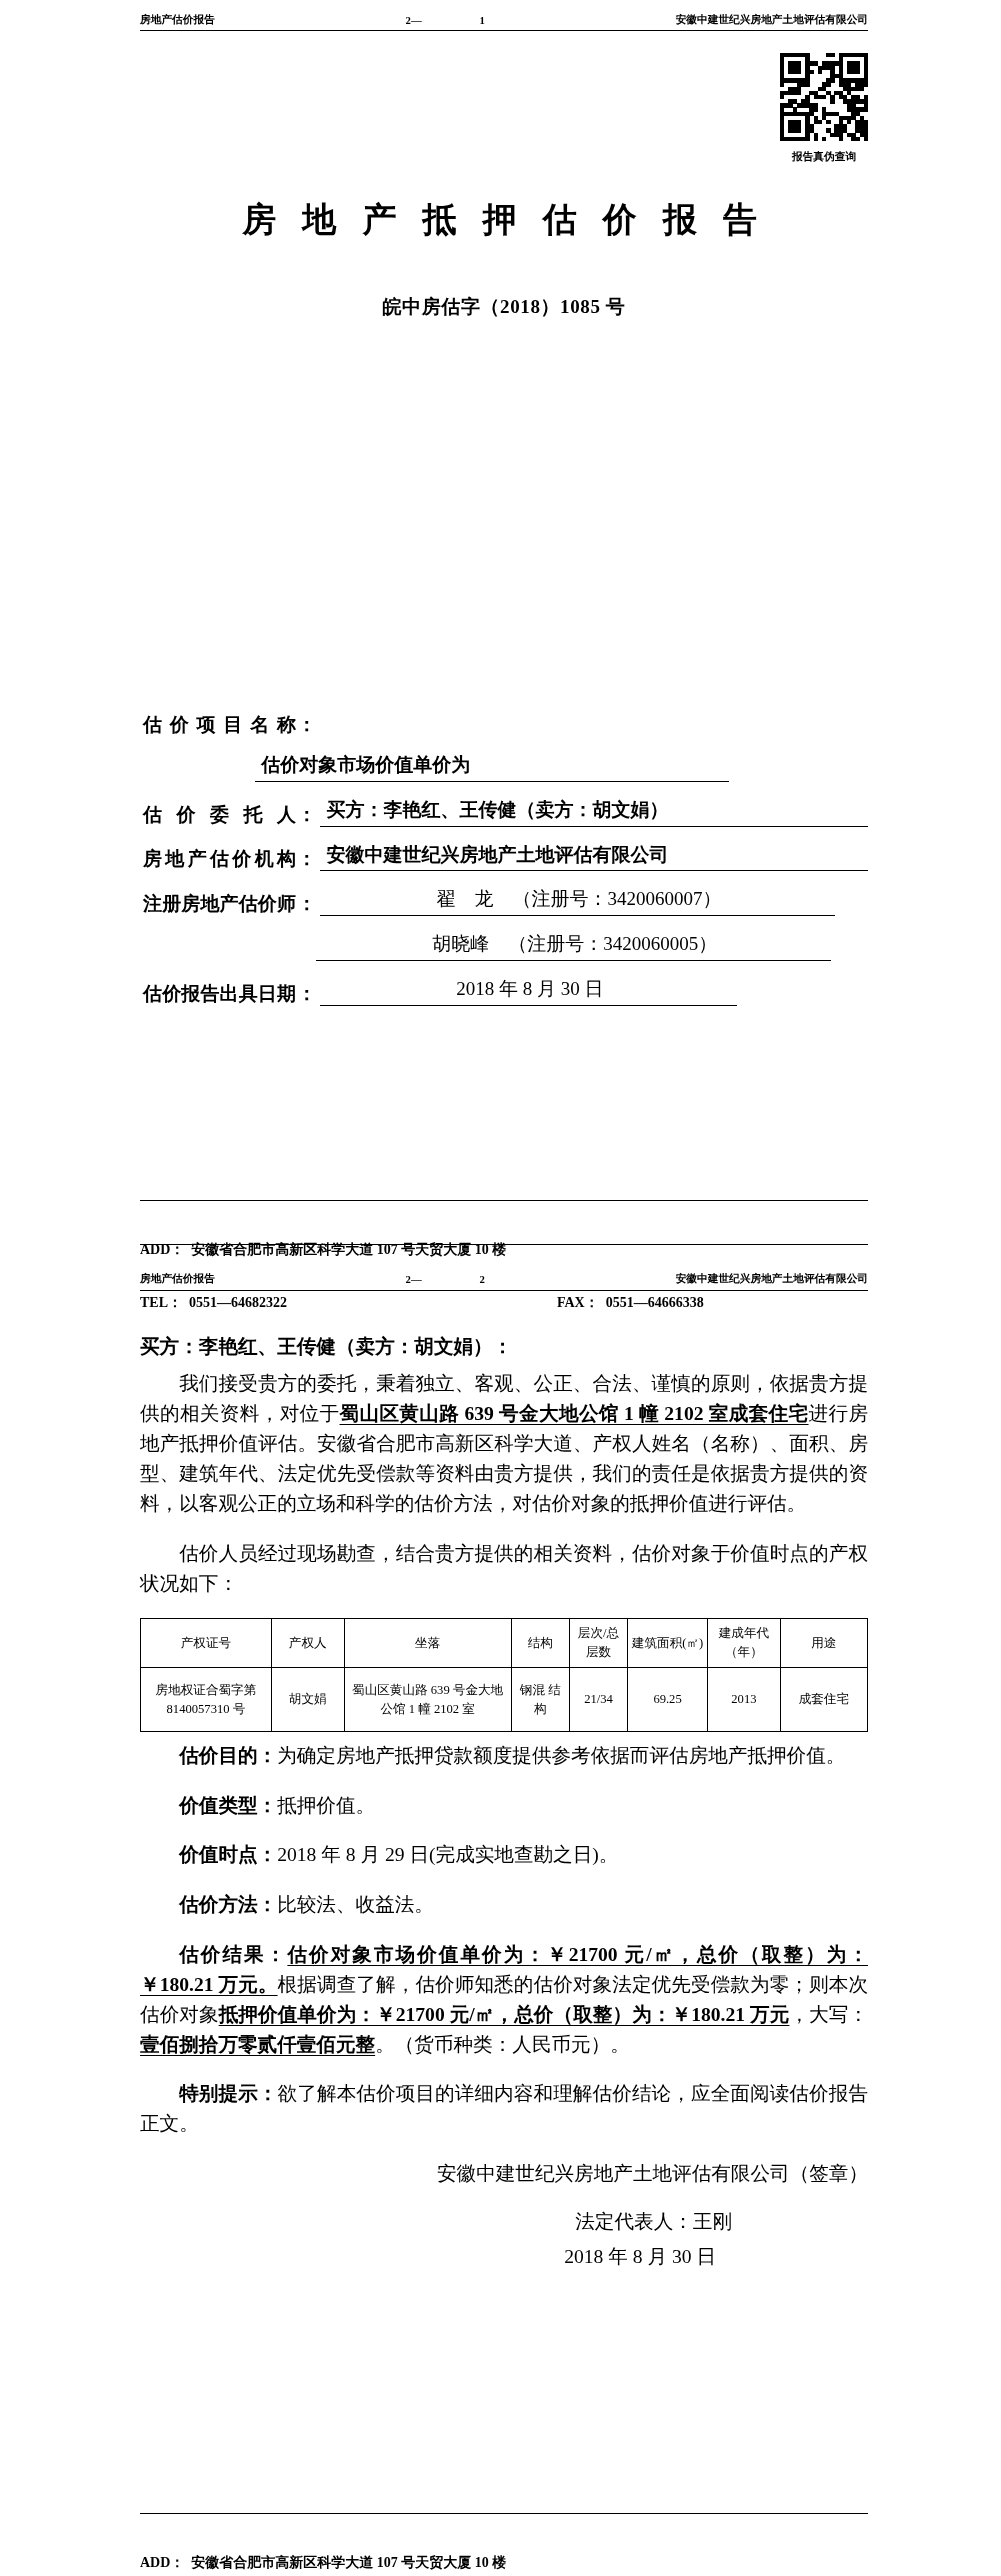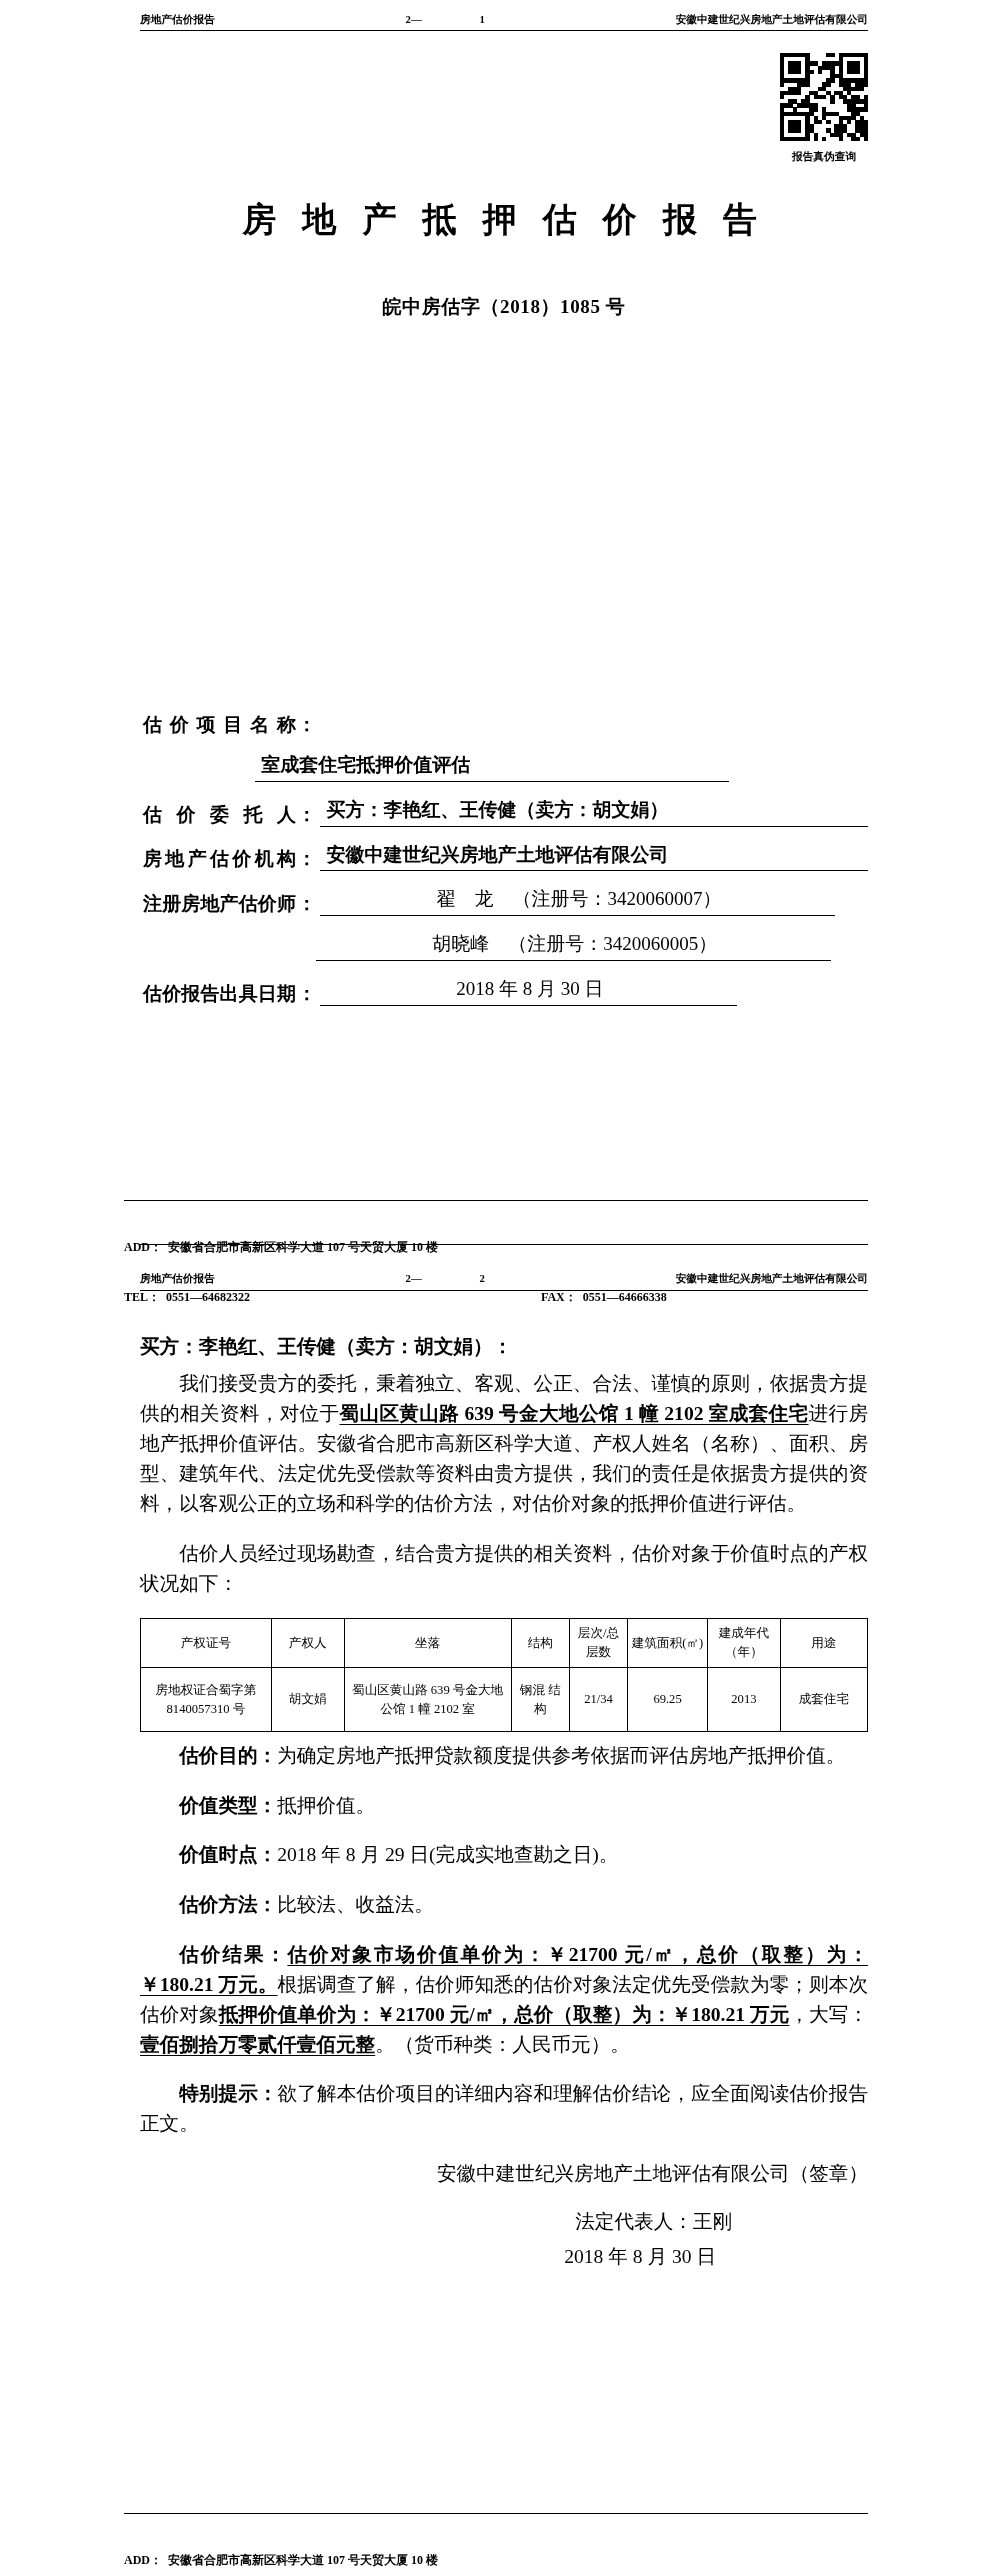--- a/index.html
+++ b/index.html
@@ -4,21 +4,21 @@
 <style>
   html,body{margin:0;padding:0}
   body{width:1002px;height:2576px;background:#fff;color:#000;overflow:hidden;
        font-family:"Liberation Serif","DejaVu Serif",serif;}
   .page{position:relative;width:100%}
   .p1{height:1249px}
   .p2{height:1327px}
 
   
   .hdr{position:absolute;left:140px;right:134px;display:flex;justify-content:space-between;
-       align-items:flex-start;font-size:10.7px;font-weight:700;border-bottom:1.3px solid #000;padding-bottom:3.8px}
+       align-items:center;font-size:10.7px;font-weight:700;border-bottom:1.3px solid #000;padding-bottom:3.8px}
   .p1 .hdr{top:12.6px}
   .p2 .hdr{top:23px}
   .hdr-c{display:inline-flex;gap:58px;white-space:pre}
 
   
   .qr{position:absolute;top:53px;right:134px;width:88px;height:88px;background:#fff}
   .qr i{position:absolute;background:#000;display:block}
   .qr-cap{position:absolute;top:150px;right:134px;width:88px;text-align:center;font-size:10.7px;font-weight:700}
 
   .title1{position:absolute;top:197px;left:140px;right:134px;text-align:center;font-size:34px;
@@ -35,22 +35,22 @@
   .fval.b{font-weight:700}
   .fval.center{text-align:center}
   .fval.w735{flex:0 0 464px}
   .fval.w800{flex:0 0 505px}
   .fval.w645{flex:0 0 407px}
   .frow.cont{padding-left:112px}
   .frow.noLabel{padding-left:173px}
   .frow.last{margin-top:8.8px}
 
   
-  .ftr{position:absolute;left:124px;right:134px;border-top:1.9px solid #000;padding-top:7.6px;
-       font-size:12px;font-weight:700;white-space:pre}
+  .ftr{position:absolute;left:140px;right:134px;border-top:1.9px solid #000;padding-top:7.6px;
+       font-size:14px;font-weight:700;white-space:pre}
   .p1 .ftr{top:1200px}
   .p2 .ftr{top:1264px}
   .ftr .row2{display:flex;margin-top:3.8px}
   .ftr .tel{flex:0 0 417px}
   .sep{position:absolute;left:140px;right:134px;top:1244px;border-top:1.3px solid #000}
 
   
   .body2{position:absolute;top:61px;left:140px;right:134px}
   .title2{text-align:center;font-size:25px;font-weight:700;letter-spacing:6.3px;white-space:pre}
   .addressee{font-size:19.6px;font-weight:700;margin-top:21.5px;line-height:30px}
@@ -335,21 +335,21 @@
   <div class="title1">房 地 产 抵 押 估 价 报 告</div>
   <div class="docno">皖中房估字（2018）1085 号</div>
 
   <div class="form">
 
     <div class="frow">
       <span class="flabel">估 价 项 目 名 称</span>
       <span class="fcolon">：</span>
     </div>
     <div class="frow cont">
-      <span class="fval b w735">室成套住宅抵押价值评估</span>
+      <span class="fval b w735">估价对象市场价值单价为</span>
     </div>
 
     <div class="frow">
       <span class="flabel">估 价 委 托 人</span>
       <span class="fcolon">：</span>
       <span class="fval b">买方：李艳红、王传健（卖方：胡文娟）</span>
     </div>
 
     <div class="frow">
       <span class="flabel">房地产估价机构</span>

